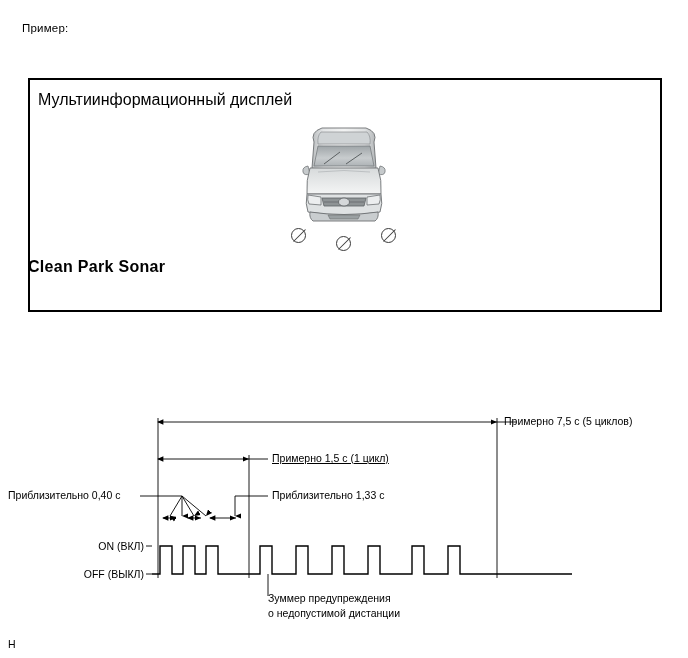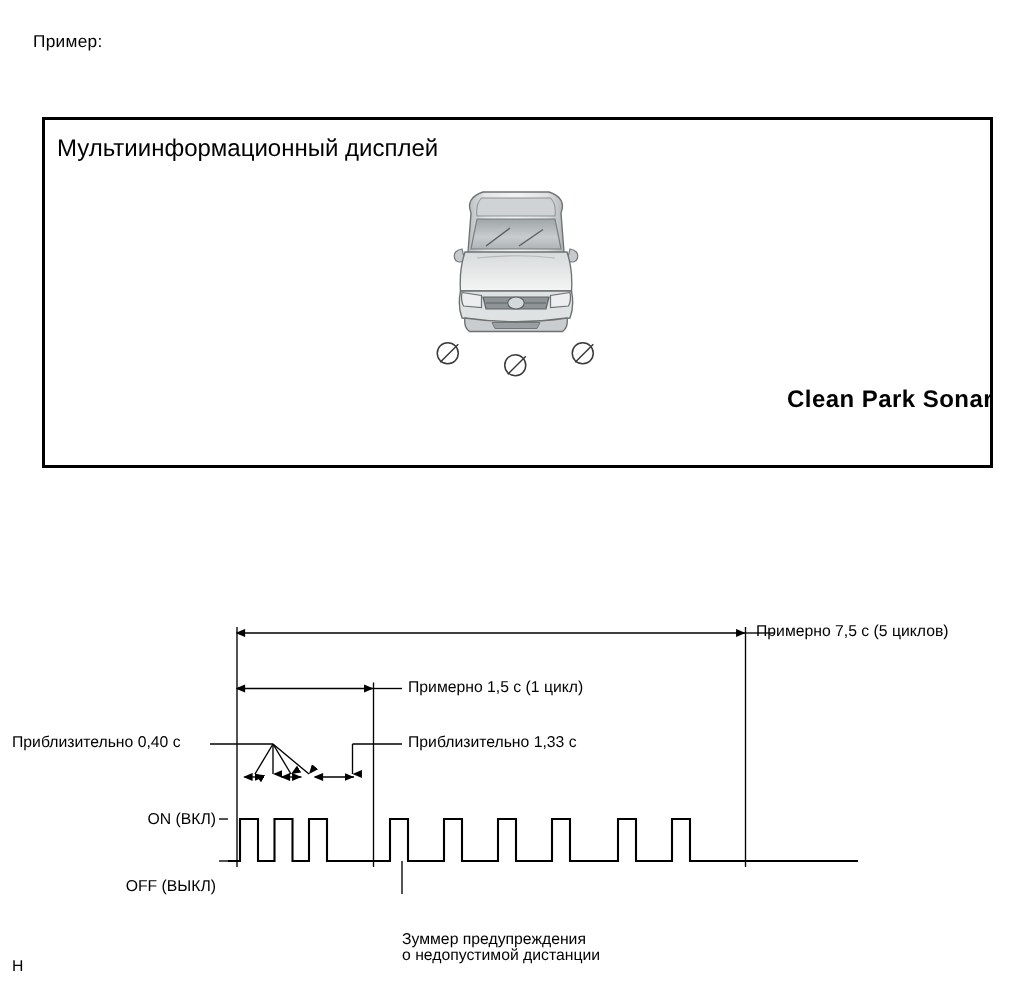--- a/index.html
+++ b/index.html
@@ -36,21 +36,21 @@
   }
   #display-panel-title {
     left: 38px;
     top: 91px;
     font-size: 16px;
   }
   #clean-park-sonar-text {
     left: 28px;
     top: 258px;
     width: 634px;
-    text-align: right;
+    text-align: left;
     font-size: 16px;
     font-weight: bold;
     letter-spacing: 0.3px;
   }
 
   
   #car-illustration {
     left: 288px;
     top: 122px;
     width: 112px;
@@ -216,23 +216,23 @@
 
     <polyline fill="none" stroke="#000" stroke-width="1.4" points="152,174 160,174 160,146 172,146 172,174 183,174 183,146 195,146 195,174 206,174 206,146 218,146 218,174
               260,174 260,146 272,146 272,174 296,174 296,146 308,146 308,174 332,174 332,146 344,146 344,174
               368,174 368,146 380,146 380,174 412,174 412,146 424,146 424,174 448,174 448,146 460,146 460,174 572,174"></polyline>
 
     <line x1="268" y1="174" x2="268" y2="196" stroke="#000" stroke-width="0.9"></line>
   </svg>
 </div>
 
 <div class="abs chart-text" style="left:504px; top:415px;">Примерно  7,5 с (5 циклов)</div>
-<div class="abs chart-text" style="left:272px; top:452px;">Примерно  1,5 с (1 цикл)</div>
+<div class="abs chart-text" style="left:272px; top:452px;text-decoration:underline;">Примерно  1,5 с (1 цикл)</div>
 <div class="abs chart-text" style="left:8px; top:489px;">Приблизительно 0,40 с</div>
 <div class="abs chart-text" style="left:272px; top:489px;">Приблизительно 1,33 с</div>
 
 <div class="abs axis-label" style="left:48px; top:540px; width:96px;">ON (ВКЛ)</div>
-<div class="abs axis-label" style="left:38px; top:585px; width:106px;">OFF (ВЫКЛ)</div>
-
-<div class="abs chart-text" style="left:268px; top:592px;margin-top:28px;">Зуммер предупреждения</div>
-<div class="abs chart-text" style="left:268px; top:607px;margin-top:24px;">о недопустимой дистанции</div>
+<div class="abs axis-label" style="left:38px; top:568px; width:106px;">OFF (ВЫКЛ)</div>
+
+<div class="abs chart-text" style="left:268px; top:592px;">Зуммер предупреждения</div>
+<div class="abs chart-text" style="left:268px; top:607px;">о недопустимой дистанции</div>
 
 <div class="abs" id="bottom-letter">H</div>
 
 </body></html>

